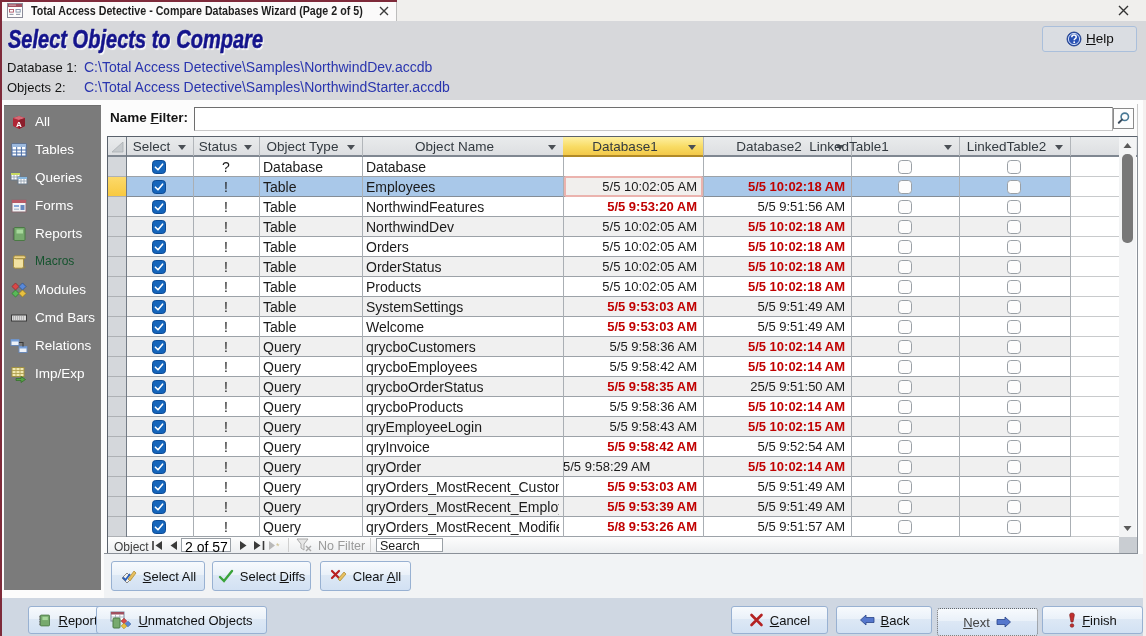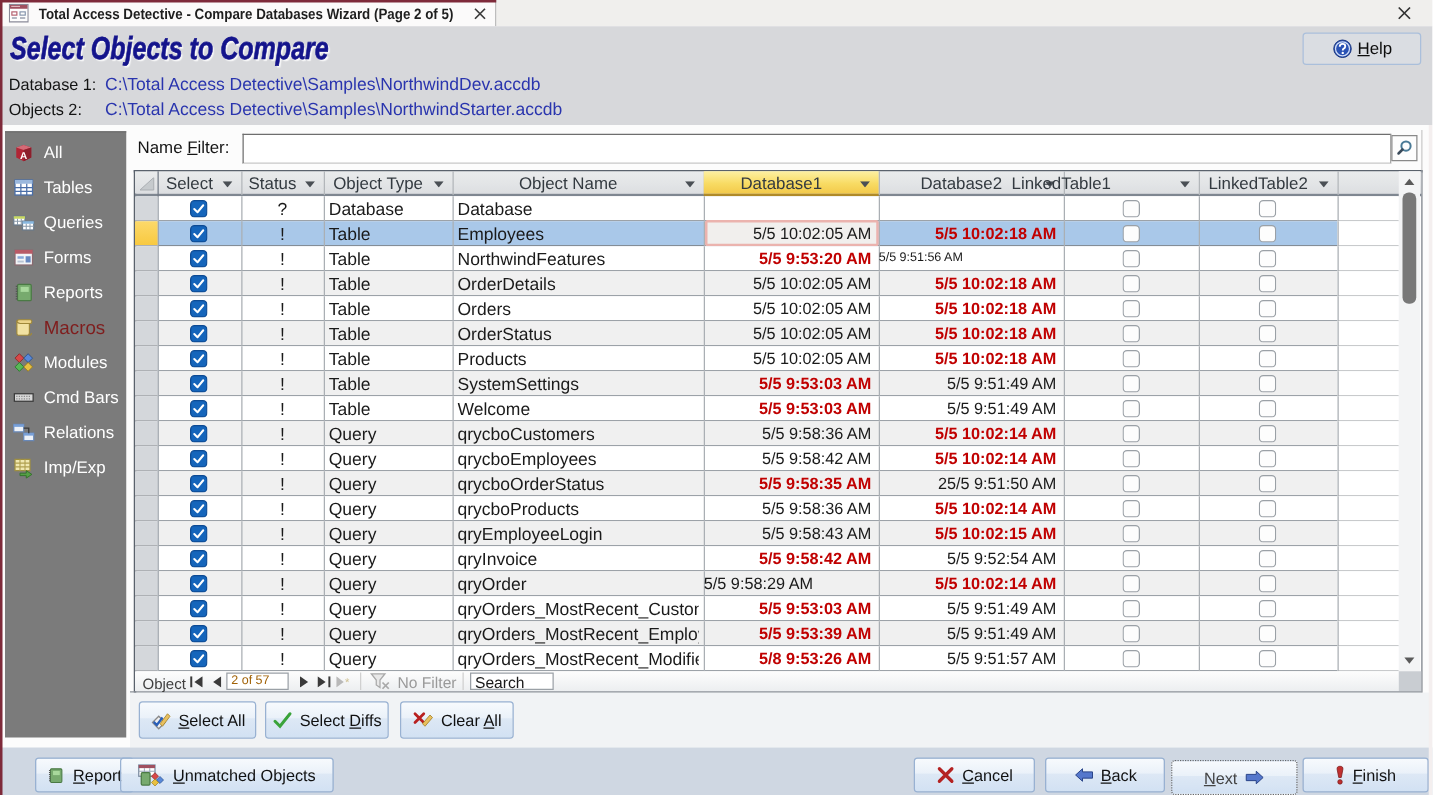--- a/index.html
+++ b/index.html
@@ -86,21 +86,21 @@
 <rect x="4" y="2.5" width="11" height="13" rx="1" fill="#77aa6e" stroke="#4a7a44"></rect>
 <rect x="6.5" y="4.5" width="6.5" height="4" fill="#a8d89c"></rect>
 <path d="M4 4 H2.6 M4 6 H2.6 M4 8 H2.6 M4 10 H2.6 M4 12 H2.6 M4 14 H2.6" stroke="#555" stroke-width="1"></path>
 </svg></div>
 <div class="abs" style="left:35px;top:226px;font-size:13.5px;color:#fff">Reports</div>
 <div class="abs" style="left:10px;top:253px;width:18px;height:18px"><svg width="18" height="18" viewBox="0 0 18 18">
 <path d="M3.5 4.5 Q3.5 2.8 5.2 2.8 L14 2.8 Q15.5 2.8 15.5 4.3 Q15.5 5.8 14 5.8 L6.5 5.8" fill="#ecd488" stroke="#a08838" stroke-width="0.9"></path>
 <path d="M3.5 4.5 L3.5 13.5 Q3.5 15.5 5.5 15.2 L12 15.2 Q13.5 15.2 13.5 13.2 L13.5 5.8 L6.2 5.8 Q4.6 5.8 3.5 4.5 Z" fill="#f2e2a2" stroke="#a08838" stroke-width="0.9"></path>
 <path d="M13.5 15.2 Q15.2 15.2 15.2 13.4" fill="none" stroke="#a08838" stroke-width="0.9"></path>
 </svg></div>
-<div class="abs" style="left:35px;top:254px;font-size:15px;color:#7f1d1d">Macros</div>
+<div class="abs" style="left:35px;top:254px;font-size:12px;color:#14532d">Macros</div>
 <div class="abs" style="left:10px;top:281px;width:18px;height:18px"><svg width="18" height="18" viewBox="0 0 18 18">
 <rect x="3" y="3" width="5" height="5" transform="rotate(45 5.5 5.5)" fill="#d84848" stroke="#882020" stroke-width="0.6"></rect>
 <rect x="10" y="3" width="5" height="5" transform="rotate(45 12.5 5.5)" fill="#5888d8" stroke="#204888" stroke-width="0.6"></rect>
 <rect x="3" y="10" width="5" height="5" transform="rotate(45 5.5 12.5)" fill="#58b858" stroke="#207820" stroke-width="0.6"></rect>
 <rect x="10" y="10" width="5" height="5" transform="rotate(45 12.5 12.5)" fill="#e8c040" stroke="#987810" stroke-width="0.6"></rect>
 </svg></div>
 <div class="abs" style="left:35px;top:282px;font-size:13.5px;color:#fff">Modules</div>
 <div class="abs" style="left:10px;top:309px;width:18px;height:18px"><svg width="18" height="18" viewBox="0 0 18 18">
 <rect x="1.5" y="6" width="15" height="6" fill="#d8d8d8" stroke="#3a3a3a"></rect>
 <path d="M3 8 H15 M3 10 H15" stroke="#8a8a8a" stroke-width="1" stroke-dasharray="1 1"></path>
@@ -113,21 +113,21 @@
 <rect x="9" y="9.5" width="8" height="2" fill="#78a0d8"></rect>
 <path d="M9 5.5 L13 5.5 L13 9.5" fill="none" stroke="#3a3a3a" stroke-width="1.1"></path>
 </svg></div>
 <div class="abs" style="left:35px;top:338px;font-size:13.5px;color:#fff">Relations</div>
 <div class="abs" style="left:10px;top:365px;width:18px;height:18px"><svg width="18" height="18" viewBox="0 0 18 18">
 <rect x="2" y="2.5" width="12" height="9" fill="#f0e8b0" stroke="#a09040"></rect>
 <path d="M2 5.5 H14 M2 8.5 H14 M6 2.5 V11.5 M10 2.5 V11.5" stroke="#b0a050" stroke-width="0.9"></path>
 <path d="M6 13.5 L11 13.5 L11 11.5 L15.5 14.5 L11 17.5 L11 15.5 L6 15.5 Z" fill="#55a045" stroke="#2f7025" stroke-width="0.7"></path>
 </svg></div>
 <div class="abs" style="left:35px;top:366px;font-size:13.5px;color:#fff">Imp/Exp</div>
-<div class="abs" style="left:110px;top:110px;font-size:13.5px;font-weight:normal;color:#141414">Name <u>F</u>ilter:</div>
+<div class="abs" style="left:110px;top:110px;font-size:13.5px;font-weight:bold;color:#141414">Name <u>F</u>ilter:</div>
 <div class="abs" style="left:194px;top:107px;width:919px;height:24px;background:#fff;border:1px solid #777;border-color:#6e6e6e #a8a8a8 #c8c8c8 #6e6e6e;box-sizing:border-box"></div>
 <div class="abs" style="left:1113px;top:108px;width:21px;height:21px;background:#fdfdfd;border:1px solid #8a8a8a;box-sizing:border-box"></div>
 <svg class="abs" style="left:1116px;top:111px" width="15" height="15" viewBox="0 0 15 15">
 <circle cx="8.8" cy="5.8" r="3.7" fill="none" stroke="#4a7a96" stroke-width="1.6"></circle>
 <path d="M6 8.6 L2.8 11.8" stroke="#3a4a5a" stroke-width="2" stroke-linecap="round"></path>
 </svg>
 <div class="abs" style="left:107px;top:136px;width:1031px;height:1.5px;background:#5a626c"></div>
 <div class="abs" style="left:107px;top:136px;width:1.5px;height:418px;background:#5a626c"></div>
 <div class="abs" style="left:1137px;top:136px;width:1px;height:418px;background:#8a9098"></div>
 <div class="abs" style="left:108px;top:137px;width:1029px;height:18px;background:linear-gradient(#e9ebec,#e2e4e6 60%,#dcdee1);border-bottom:2px solid #7f8791;box-sizing:content-box"></div>
@@ -241,21 +241,21 @@
 <div class="abs" style="left:959px;top:197px;width:1px;height:20px;background:#aaafb4"></div>
 <div class="abs" style="left:1070px;top:197px;width:1px;height:20px;background:#aaafb4"></div>
 <svg class="abs" style="left:152px;top:200px" width="14" height="14" viewBox="0 0 14 14">
     <rect x="0.5" y="0.5" width="13" height="13" rx="3.2" fill="#1565bb" stroke="#0d4a93"></rect>
     <path d="M3.4 7.2 L6 9.8 L10.6 4.2" fill="none" stroke="#fff" stroke-width="1.6" stroke-linecap="round" stroke-linejoin="round"></path>
   </svg>
 <div class="cell" style="left:193px;top:197px;width:66px;text-align:center">!</div>
 <div class="cell" style="left:263px;top:197px;width:95px">Table</div>
 <div class="cell" style="left:366px;top:197px;width:193px">NorthwindFeatures</div>
 <div class="cell red" style="left:563px;top:197px;width:134px;text-align:right;font-size:13px">5/5 9:53:20 AM</div>
-<div class="cell" style="left:703px;top:197px;width:142px;text-align:left;font-size:10px">5/5 9:51:56 AM</div>
+<div class="cell" style="left:703px;top:197px;width:142px;text-align:right;font-size:13px">5/5 9:51:56 AM</div>
 <svg class="abs" style="left:898px;top:200px" width="14" height="14" viewBox="0 0 14 14">
     <rect x="0.5" y="0.5" width="13" height="13" rx="3.2" fill="#fdfdfd" stroke="#9aa0a6"></rect>
   </svg>
 <svg class="abs" style="left:1007px;top:200px" width="14" height="14" viewBox="0 0 14 14">
     <rect x="0.5" y="0.5" width="13" height="13" rx="3.2" fill="#fdfdfd" stroke="#9aa0a6"></rect>
   </svg>
 <div class="abs" style="left:108px;top:217px;width:18px;height:19px;background:#d4d7db;border-bottom:1px solid #aeb1b5"></div>
 <div class="abs" style="left:127px;top:217px;width:943px;height:19px;background:#f0f0f0;border-bottom:1px solid #9ca2a8"></div>
 <div class="abs" style="left:1070px;top:217px;width:49px;height:19px;background:#fff;border-bottom:1px solid #c8cacc"></div>
 <div class="abs" style="left:193px;top:217px;width:1px;height:20px;background:#aaafb4"></div>
@@ -265,21 +265,21 @@
 <div class="abs" style="left:703px;top:217px;width:1px;height:20px;background:#aaafb4"></div>
 <div class="abs" style="left:851px;top:217px;width:1px;height:20px;background:#aaafb4"></div>
 <div class="abs" style="left:959px;top:217px;width:1px;height:20px;background:#aaafb4"></div>
 <div class="abs" style="left:1070px;top:217px;width:1px;height:20px;background:#aaafb4"></div>
 <svg class="abs" style="left:152px;top:220px" width="14" height="14" viewBox="0 0 14 14">
     <rect x="0.5" y="0.5" width="13" height="13" rx="3.2" fill="#1565bb" stroke="#0d4a93"></rect>
     <path d="M3.4 7.2 L6 9.8 L10.6 4.2" fill="none" stroke="#fff" stroke-width="1.6" stroke-linecap="round" stroke-linejoin="round"></path>
   </svg>
 <div class="cell" style="left:193px;top:217px;width:66px;text-align:center">!</div>
 <div class="cell" style="left:263px;top:217px;width:95px">Table</div>
-<div class="cell" style="left:366px;top:217px;width:193px">OrderDetails</div>
+<div class="cell" style="left:366px;top:217px;width:193px">NorthwindDev</div>
 <div class="cell" style="left:563px;top:217px;width:134px;text-align:right;font-size:13px">5/5 10:02:05 AM</div>
 <div class="cell red" style="left:703px;top:217px;width:142px;text-align:right;font-size:13px">5/5 10:02:18 AM</div>
 <svg class="abs" style="left:898px;top:220px" width="14" height="14" viewBox="0 0 14 14">
     <rect x="0.5" y="0.5" width="13" height="13" rx="3.2" fill="#fdfdfd" stroke="#9aa0a6"></rect>
   </svg>
 <svg class="abs" style="left:1007px;top:220px" width="14" height="14" viewBox="0 0 14 14">
     <rect x="0.5" y="0.5" width="13" height="13" rx="3.2" fill="#fdfdfd" stroke="#9aa0a6"></rect>
   </svg>
 <div class="abs" style="left:108px;top:237px;width:18px;height:19px;background:#d4d7db;border-bottom:1px solid #aeb1b5"></div>
 <div class="abs" style="left:127px;top:237px;width:943px;height:19px;background:#ffffff;border-bottom:1px solid #9ca2a8"></div>
@@ -684,21 +684,21 @@
 <div class="abs" style="left:104px;top:553px;width:1033px;height:1px;background:#8a9098"></div>
 <div class="abs" style="left:114px;top:539.5px;font-size:12px;color:#3f3f3f">Object</div>
 <svg class="abs" style="left:152px;top:541px" width="11" height="9" viewBox="0 0 11 9">
     <path d="M1 0 V9" stroke="#3a3a3a" stroke-width="1.6"></path>
     <path d="M10 0 L3.5 4.5 L10 9 Z" fill="#3a3a3a"></path>
   </svg>
 <svg class="abs" style="left:168px;top:541px" width="9" height="9" viewBox="0 0 9 9">
     <path d="M9 0 L2.5 4.5 L9 9 Z" fill="#3a3a3a"></path>
   </svg>
 <div class="abs" style="left:181px;top:538px;width:50px;height:14px;background:#fff;border:1px solid #9aa0a6;box-sizing:border-box"></div>
-<div class="abs" style="left:185px;top:539px;font-size:10px;color:#a16207">2 of 57</div>
+<div class="abs" style="left:185px;top:539px;font-size:14px;color:#000000">2 of 57</div>
 <svg class="abs" style="left:240px;top:541px" width="9" height="9" viewBox="0 0 9 9">
     <path d="M0 0 L6.5 4.5 L0 9 Z" fill="#3a3a3a"></path>
   </svg>
 <svg class="abs" style="left:254px;top:541px" width="11" height="9" viewBox="0 0 11 9">
     <path d="M0 0 L6.5 4.5 L0 9 Z" fill="#3a3a3a"></path>
     <path d="M9.5 0 V9" stroke="#3a3a3a" stroke-width="1.6"></path>
   </svg>
 <svg class="abs" style="left:269px;top:541px" width="14" height="9" viewBox="0 0 14 9">
     <path d="M0 0 L6 4.5 L0 9 Z" fill="#b9b9b9"></path>
     <text x="7" y="8" font-size="9" fill="#cfc090">*</text>

